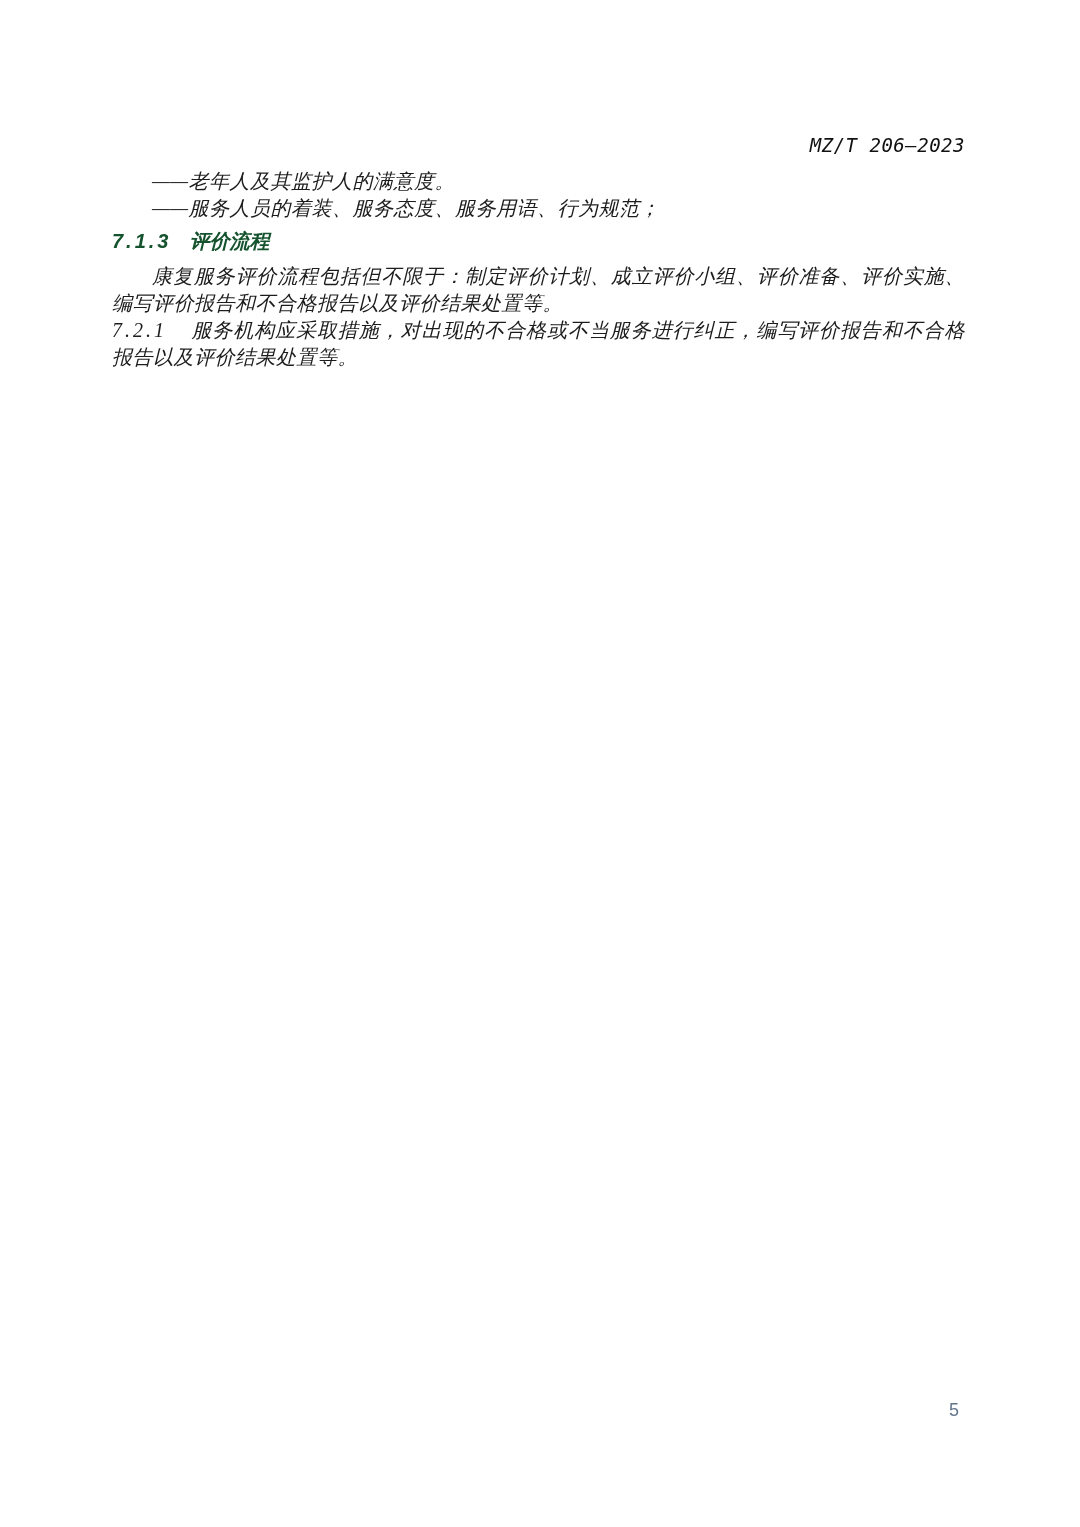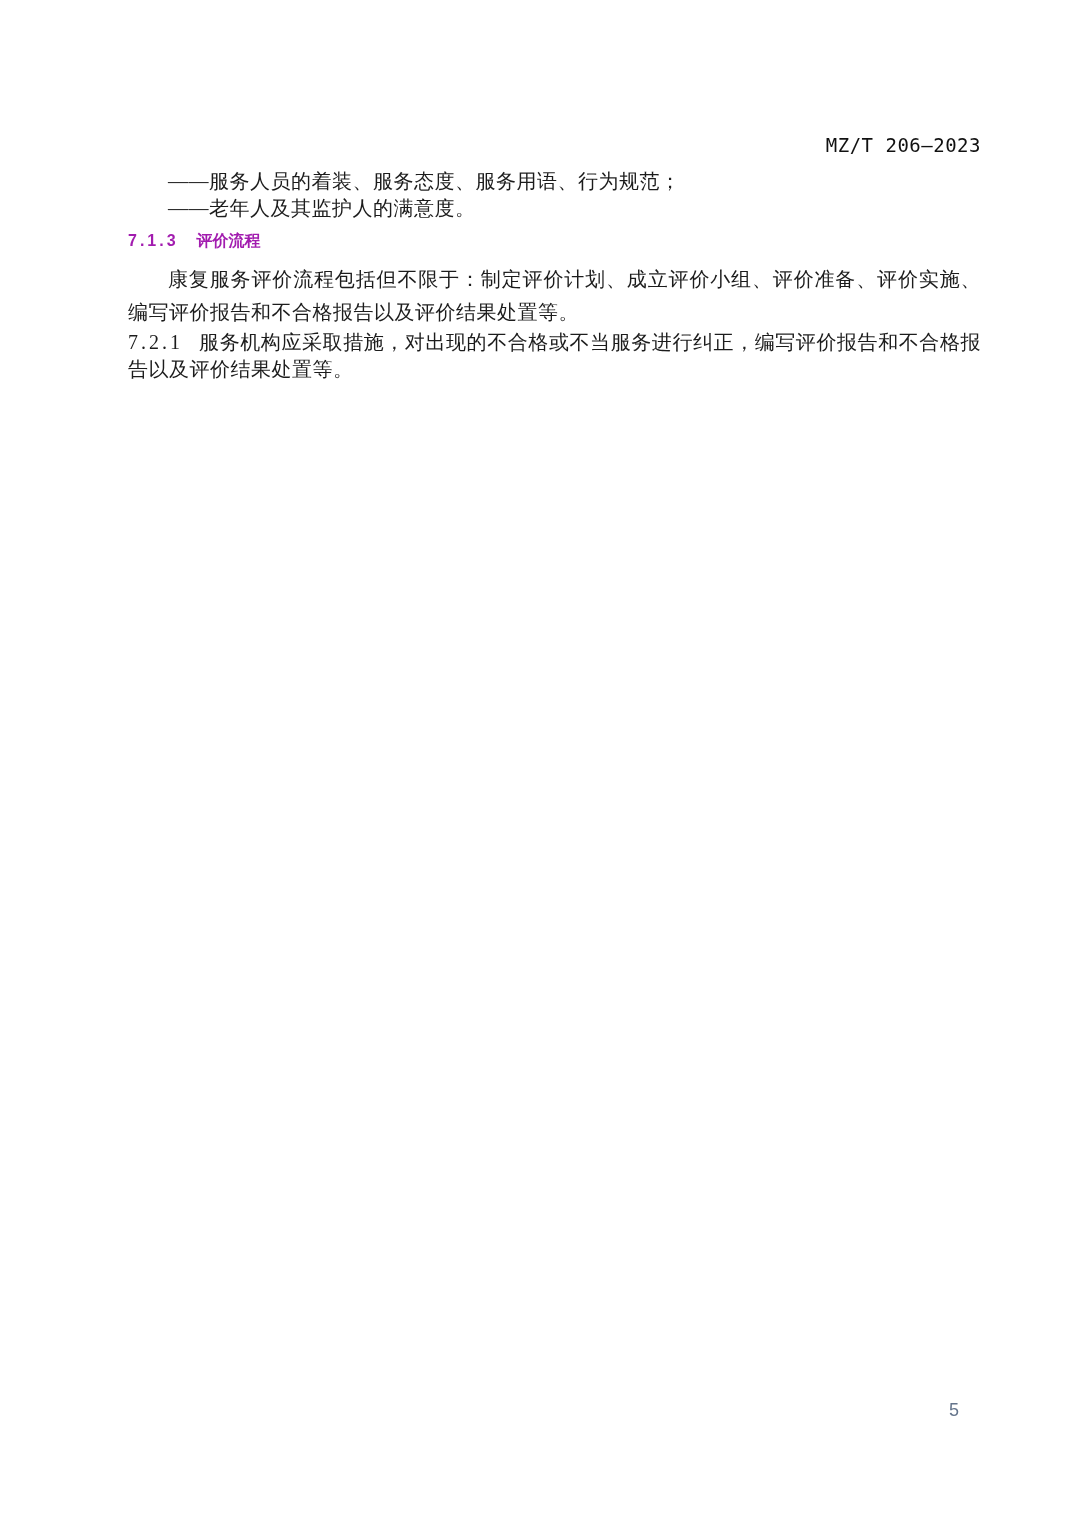--- a/index.html
+++ b/index.html
@@ -7,71 +7,72 @@
     position: relative;
     width: 1080px;
     height: 1527px;
     background: #ffffff;
     font-family: "Liberation Serif", "DejaVu Serif", serif;
     color: #1c1c1c;
     overflow: hidden;
   }
   .content {
     position: absolute;
-    left: 128px;
+    left: 112px;
     top: 133px;
     width: 853px;
+    font-style: italic;
   }
   .doc-code {
     text-align: right;
     font-family: "DejaVu Sans Mono", "Liberation Mono", monospace;
     font-size: 19px;
     line-height: 24px;
     letter-spacing: 0.5px;
     color: #111111;
     margin: 0 0 11px 0;
   }
   .dash-item {
     font-size: 20px;
     line-height: 27px;
     text-indent: 2em;
     margin: 0;
     letter-spacing: 0.5px;
   }
   .heading {
     font-family: "Liberation Sans", "DejaVu Sans", sans-serif;
-    font-size: 16px;
+    font-size: 20px;
     font-weight: bold;
     line-height: 26px;
-    color: #a21caf;
+    color: #14532d;
     margin: 6px 0 9px 0;
   }
   .heading .num {
     letter-spacing: 3px;
     margin-right: 18px;
   }
   .heading-2 { margin: 7px 0 9px 0; }
   .para {
     font-size: 20px;
-    line-height: 33px;
+    line-height: 27px;
     text-align: justify;
     text-indent: 2em;
     margin: 0;
     letter-spacing: 0.5px;
   }
   .clause {
     font-size: 20px;
     line-height: 27px;
     text-align: justify;
     margin: 0;
     letter-spacing: 0.5px;
   }
   .clause .num {
     letter-spacing: 3px;
-    margin-right: 16px;
+    margin-right: 24px;
   }
   .page-num {
     position: absolute;
     left: 942px;
     top: 1399px;
     width: 24px;
     text-align: center;
     font-family: "Liberation Sans", "DejaVu Sans", sans-serif;
     font-size: 18px;
     line-height: 22px;
@@ -79,22 +80,22 @@
   }
 </style>
 </head>
 <body>
 
 <div class="page">
   <div class="content">
 
     <p class="doc-code">MZ/T 206—2023</p>
 
+    <p class="dash-item">——老年人及其监护人的满意度。</p>
     <p class="dash-item">——服务人员的着装、服务态度、服务用语、行为规范；</p>
-    <p class="dash-item">——老年人及其监护人的满意度。</p>
 
     <p class="heading"><span class="num">7.1.3</span><span>评价流程</span></p>
 
     <p class="para">康复服务评价流程包括但不限于：制定评价计划、成立评价小组、评价准备、评价实施、编写评价报告和不合格报告以及评价结果处置等。</p>
 
 
     <p class="clause"><span class="num">7.2.1</span><span>服务机构应采取措施，对出现的不合格或不当服务进行纠正，编写评价报告和不合格报告以及评价结果处置等。</span></p>
 
 
 

